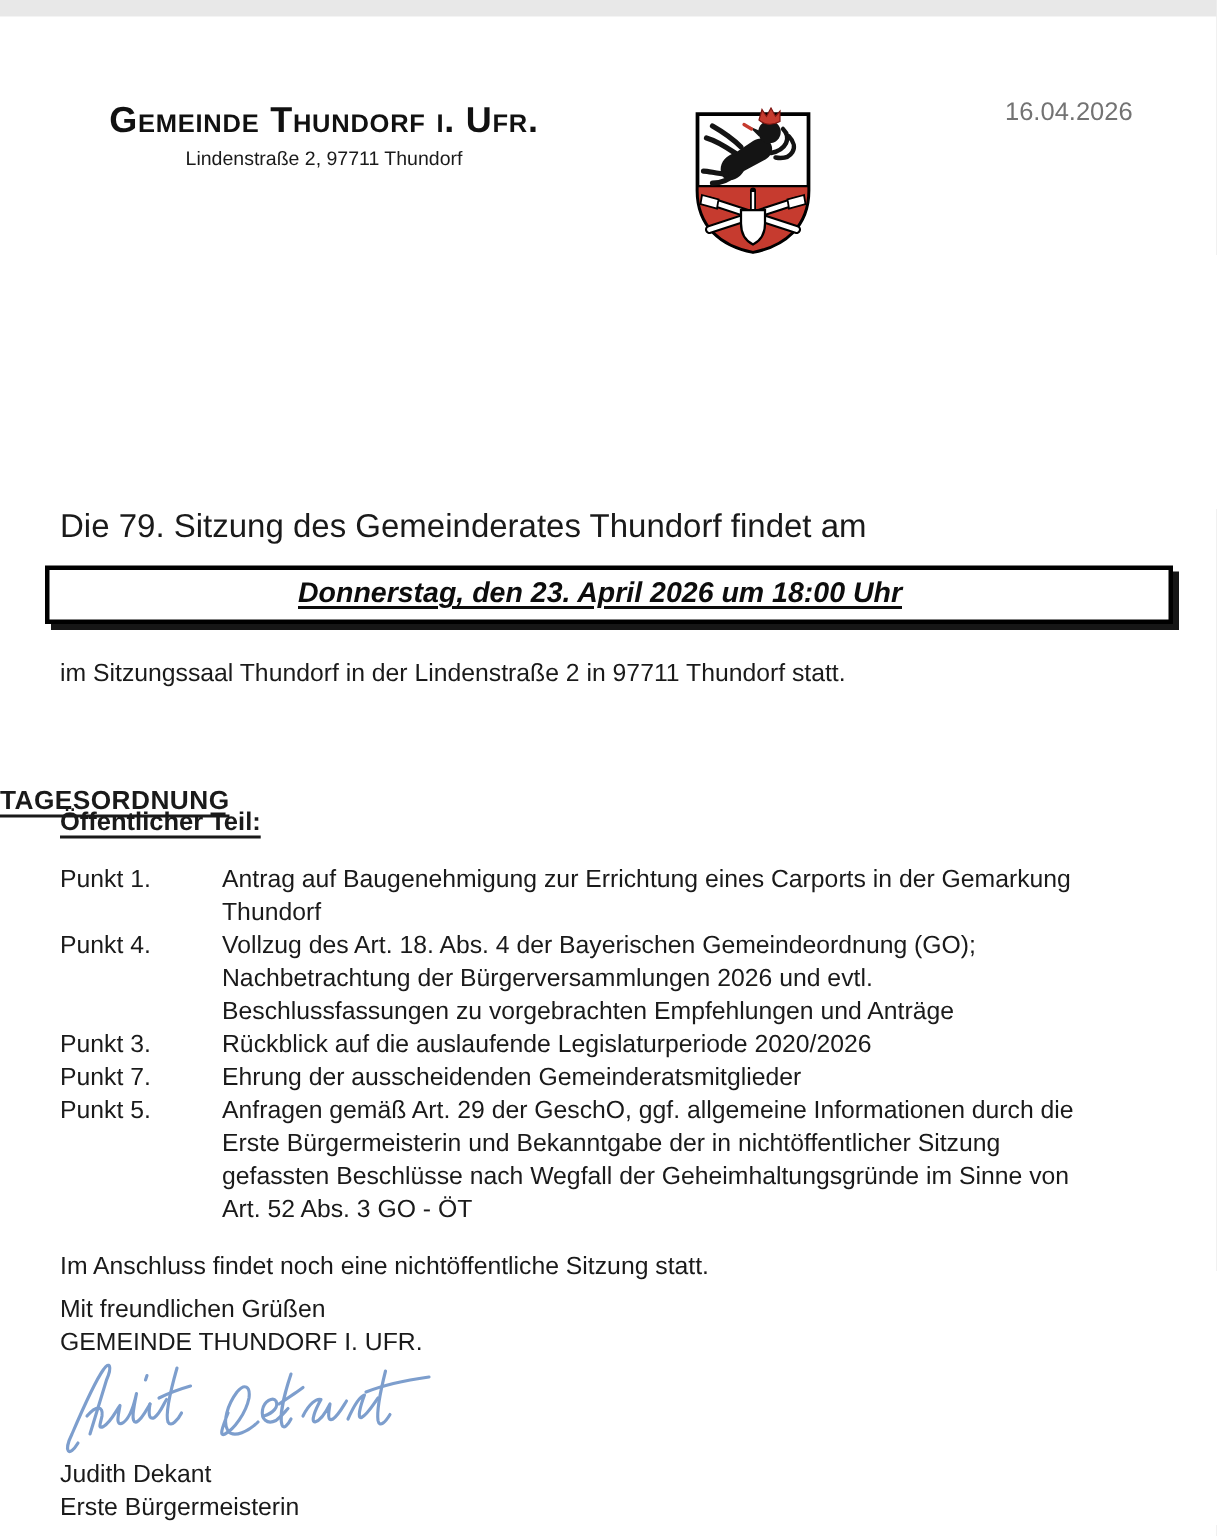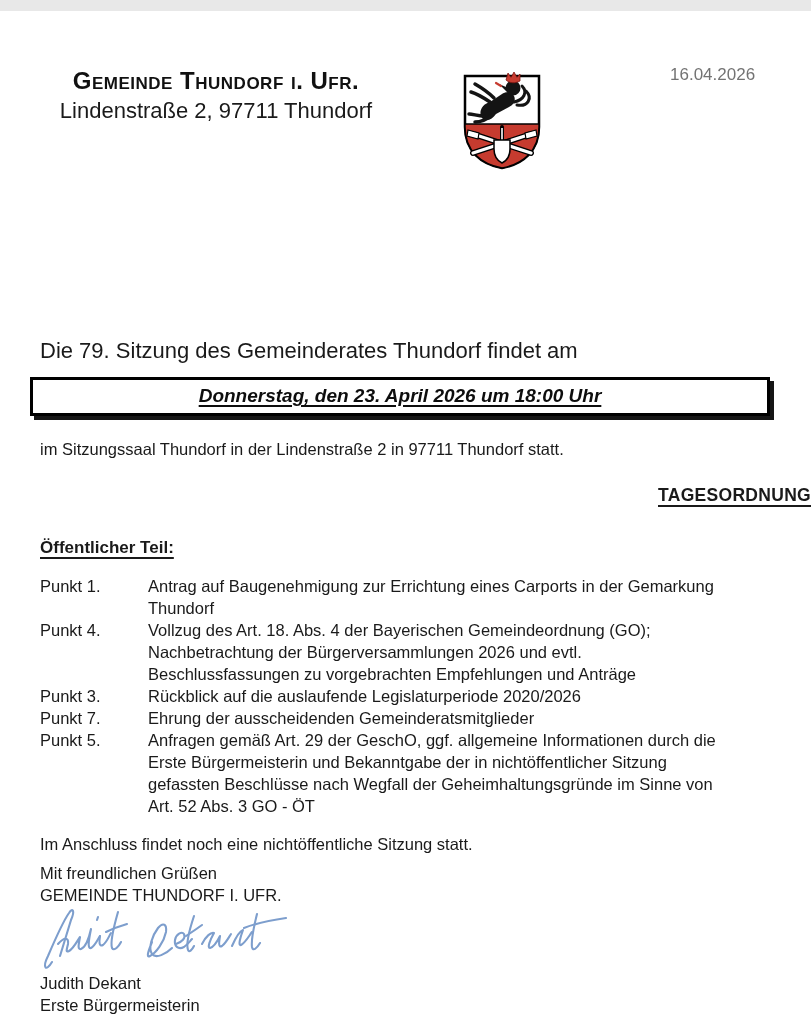--- a/index.html
+++ b/index.html
@@ -4,35 +4,35 @@
 <style>
   html,body{margin:0;padding:0;background:#e8e8e8;}
   .page{
     position:relative;width:811px;height:1024px;background:#ffffff;
     font-family:"Liberation Sans",sans-serif;color:#1a1a1a;overflow:hidden;
     margin:11px auto;
   }
   
   .org-block{position:absolute;left:40px;top:56px;width:352px;text-align:center;}
   .org-name{font-weight:bold;font-size:24px;font-variant:small-caps;letter-spacing:.5px;color:#111;}
-  .org-address{font-size:22px;margin-top:3px;color:#1a1a1a;}
+  .org-address{font-size:13px;margin-top:3px;color:#1a1a1a;}
   .crest{position:absolute;left:460px;top:60px;width:84px;height:101px;}
   .doc-date{position:absolute;left:670px;top:54px;font-size:17px;color:#737373;}
   
   .doc-title{position:absolute;left:0;top:246px;width:100%;text-align:center;
     font-weight:bold;font-size:26px;font-variant:small-caps;letter-spacing:1px;color:#0d0d0d;}
   .intro-line{position:absolute;left:40px;top:327px;font-size:22px;}
   
   .date-box{position:absolute;left:30px;top:366px;width:734px;
     border:3px solid #000;background:#fff;box-shadow:4px 4px 0 #161616;
-    text-align:center;padding:5px 0 6px 0;}
+    text-align:center;padding:5px 12px 6px 0;}
   .date-box-text{font-size:19px;font-weight:bold;font-style:italic;
     text-decoration:underline;text-decoration-thickness:2px;text-underline-offset:3px;color:#0d0d0d;}
   .location-line{position:absolute;left:40px;top:429px;font-size:16.5px;}
-  .agenda-heading{position:absolute;left:0;top:474px;width:100%;text-align:right;
+  .agenda-heading{position:absolute;left:0;top:512px;width:100%;text-align:left;
     font-size:17.5px;font-weight:bold;text-decoration:underline;
     text-decoration-thickness:2px;text-underline-offset:4px;letter-spacing:.3px;}
   .section-heading{position:absolute;left:40px;top:527px;font-size:17px;font-weight:bold;
     text-decoration:underline;text-decoration-thickness:2px;text-underline-offset:4px;}
   
   .flow{position:absolute;left:40px;top:564px;width:730px;font-size:16.5px;line-height:22px;}
   .agenda-row{display:flex;align-items:flex-start;}
   .agenda-label{flex:0 0 108px;}
   .agenda-text{white-space:pre-line;width:620px;}
   .closing-note{margin-top:16px;}

